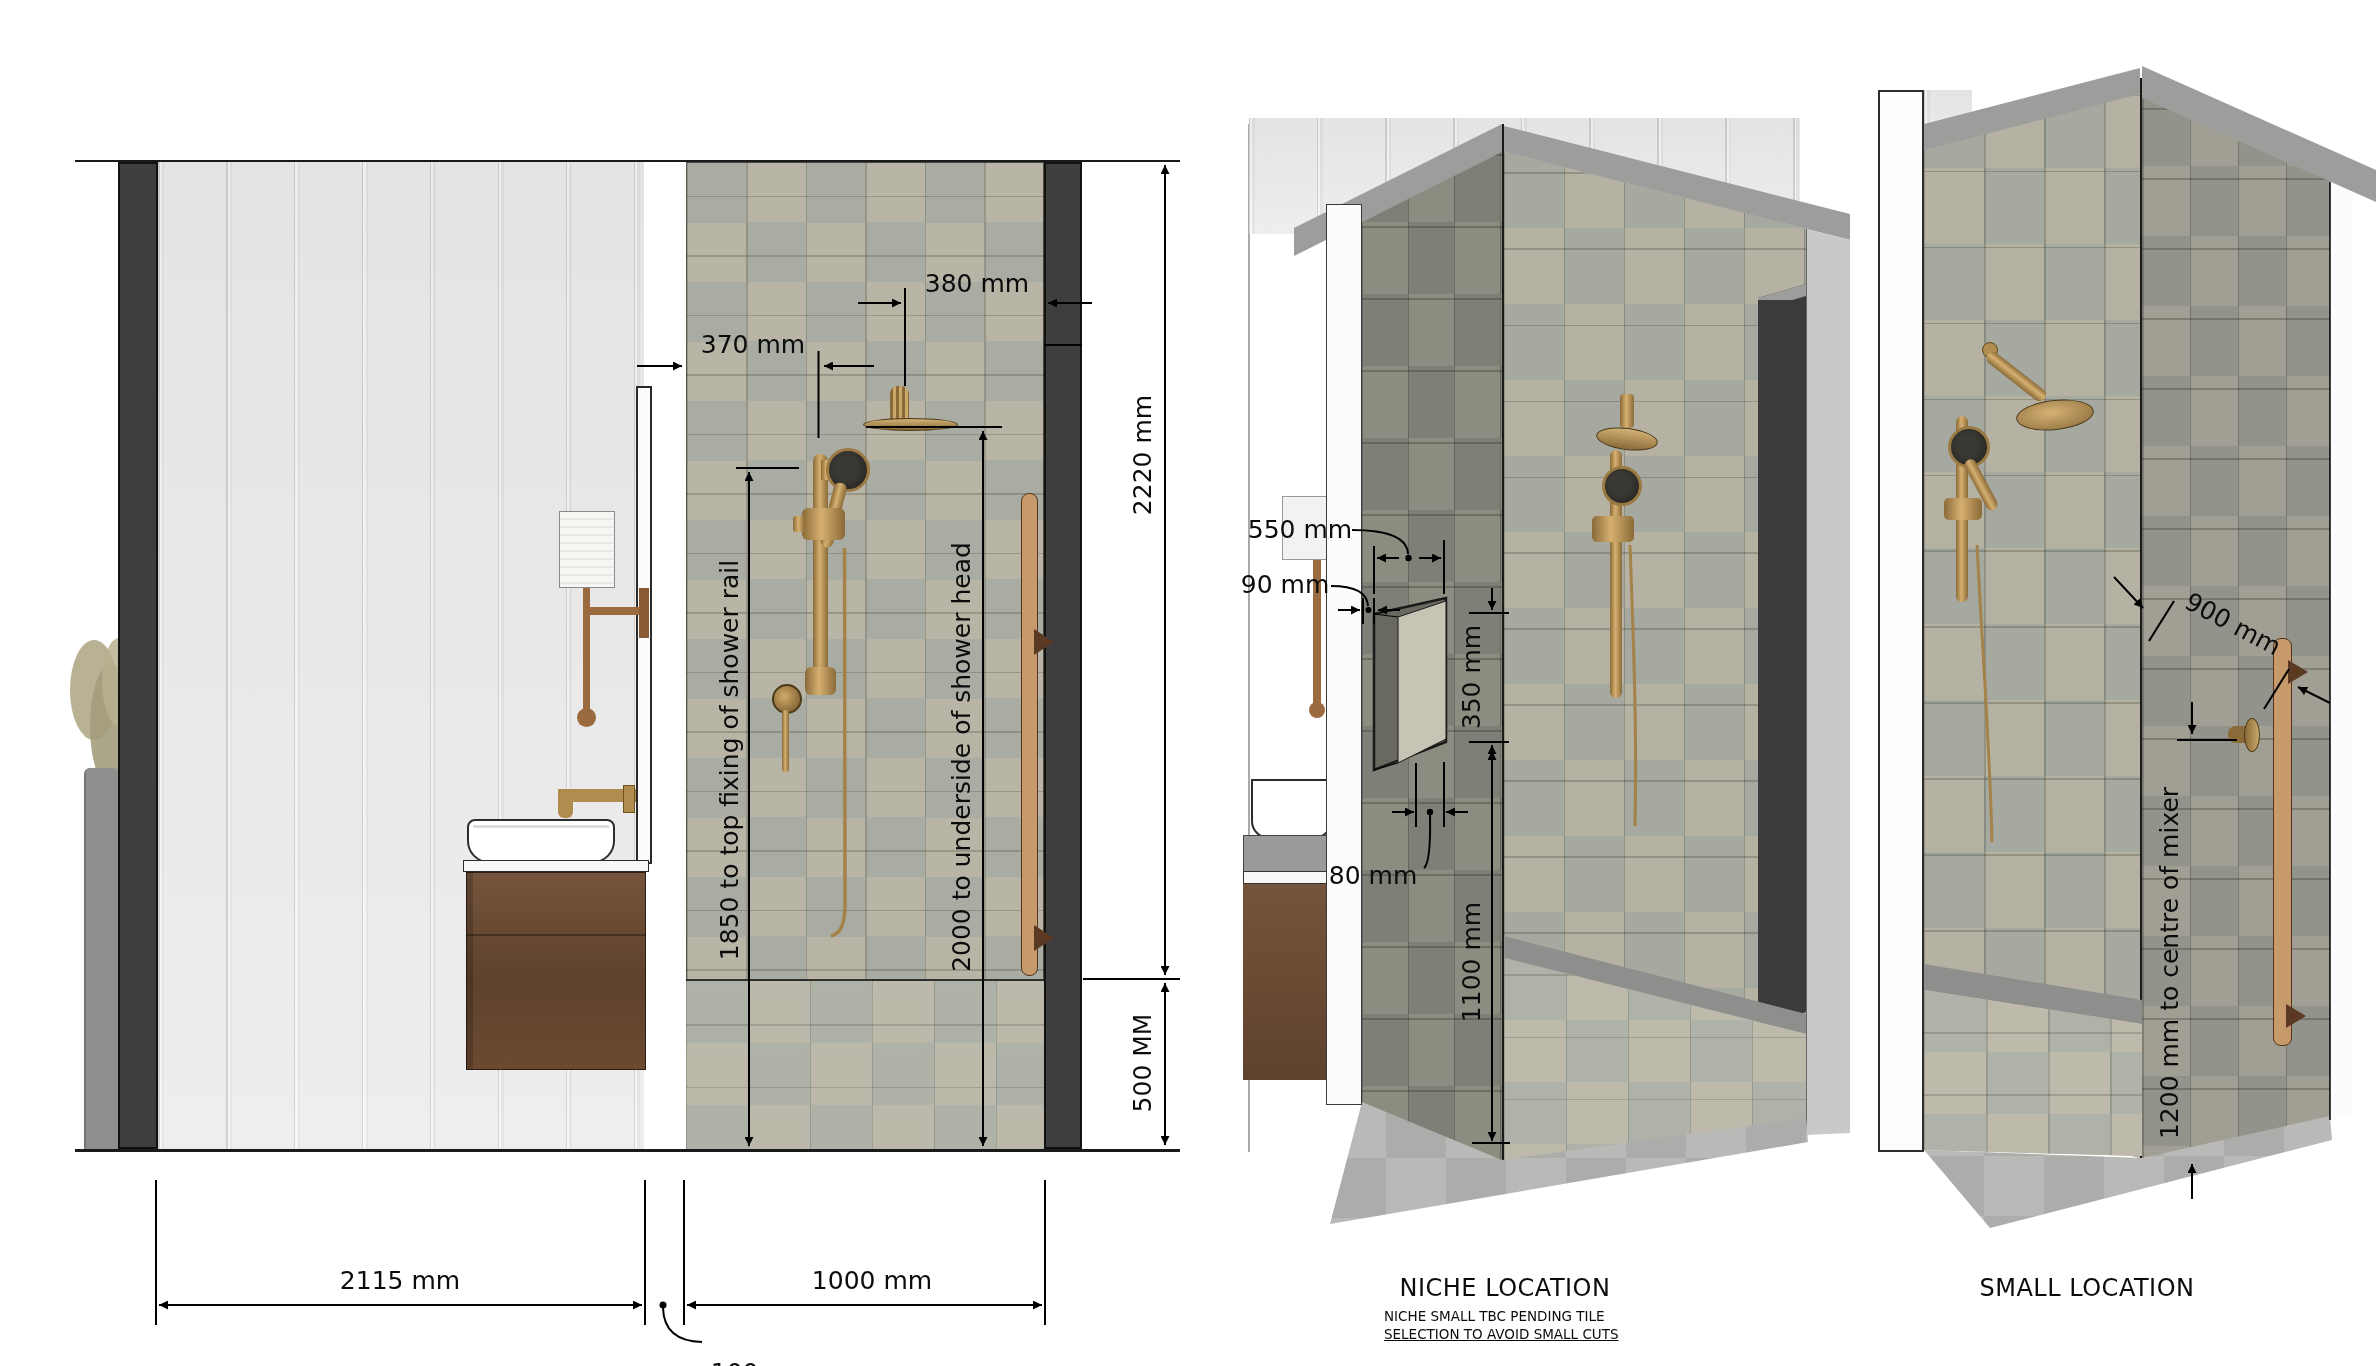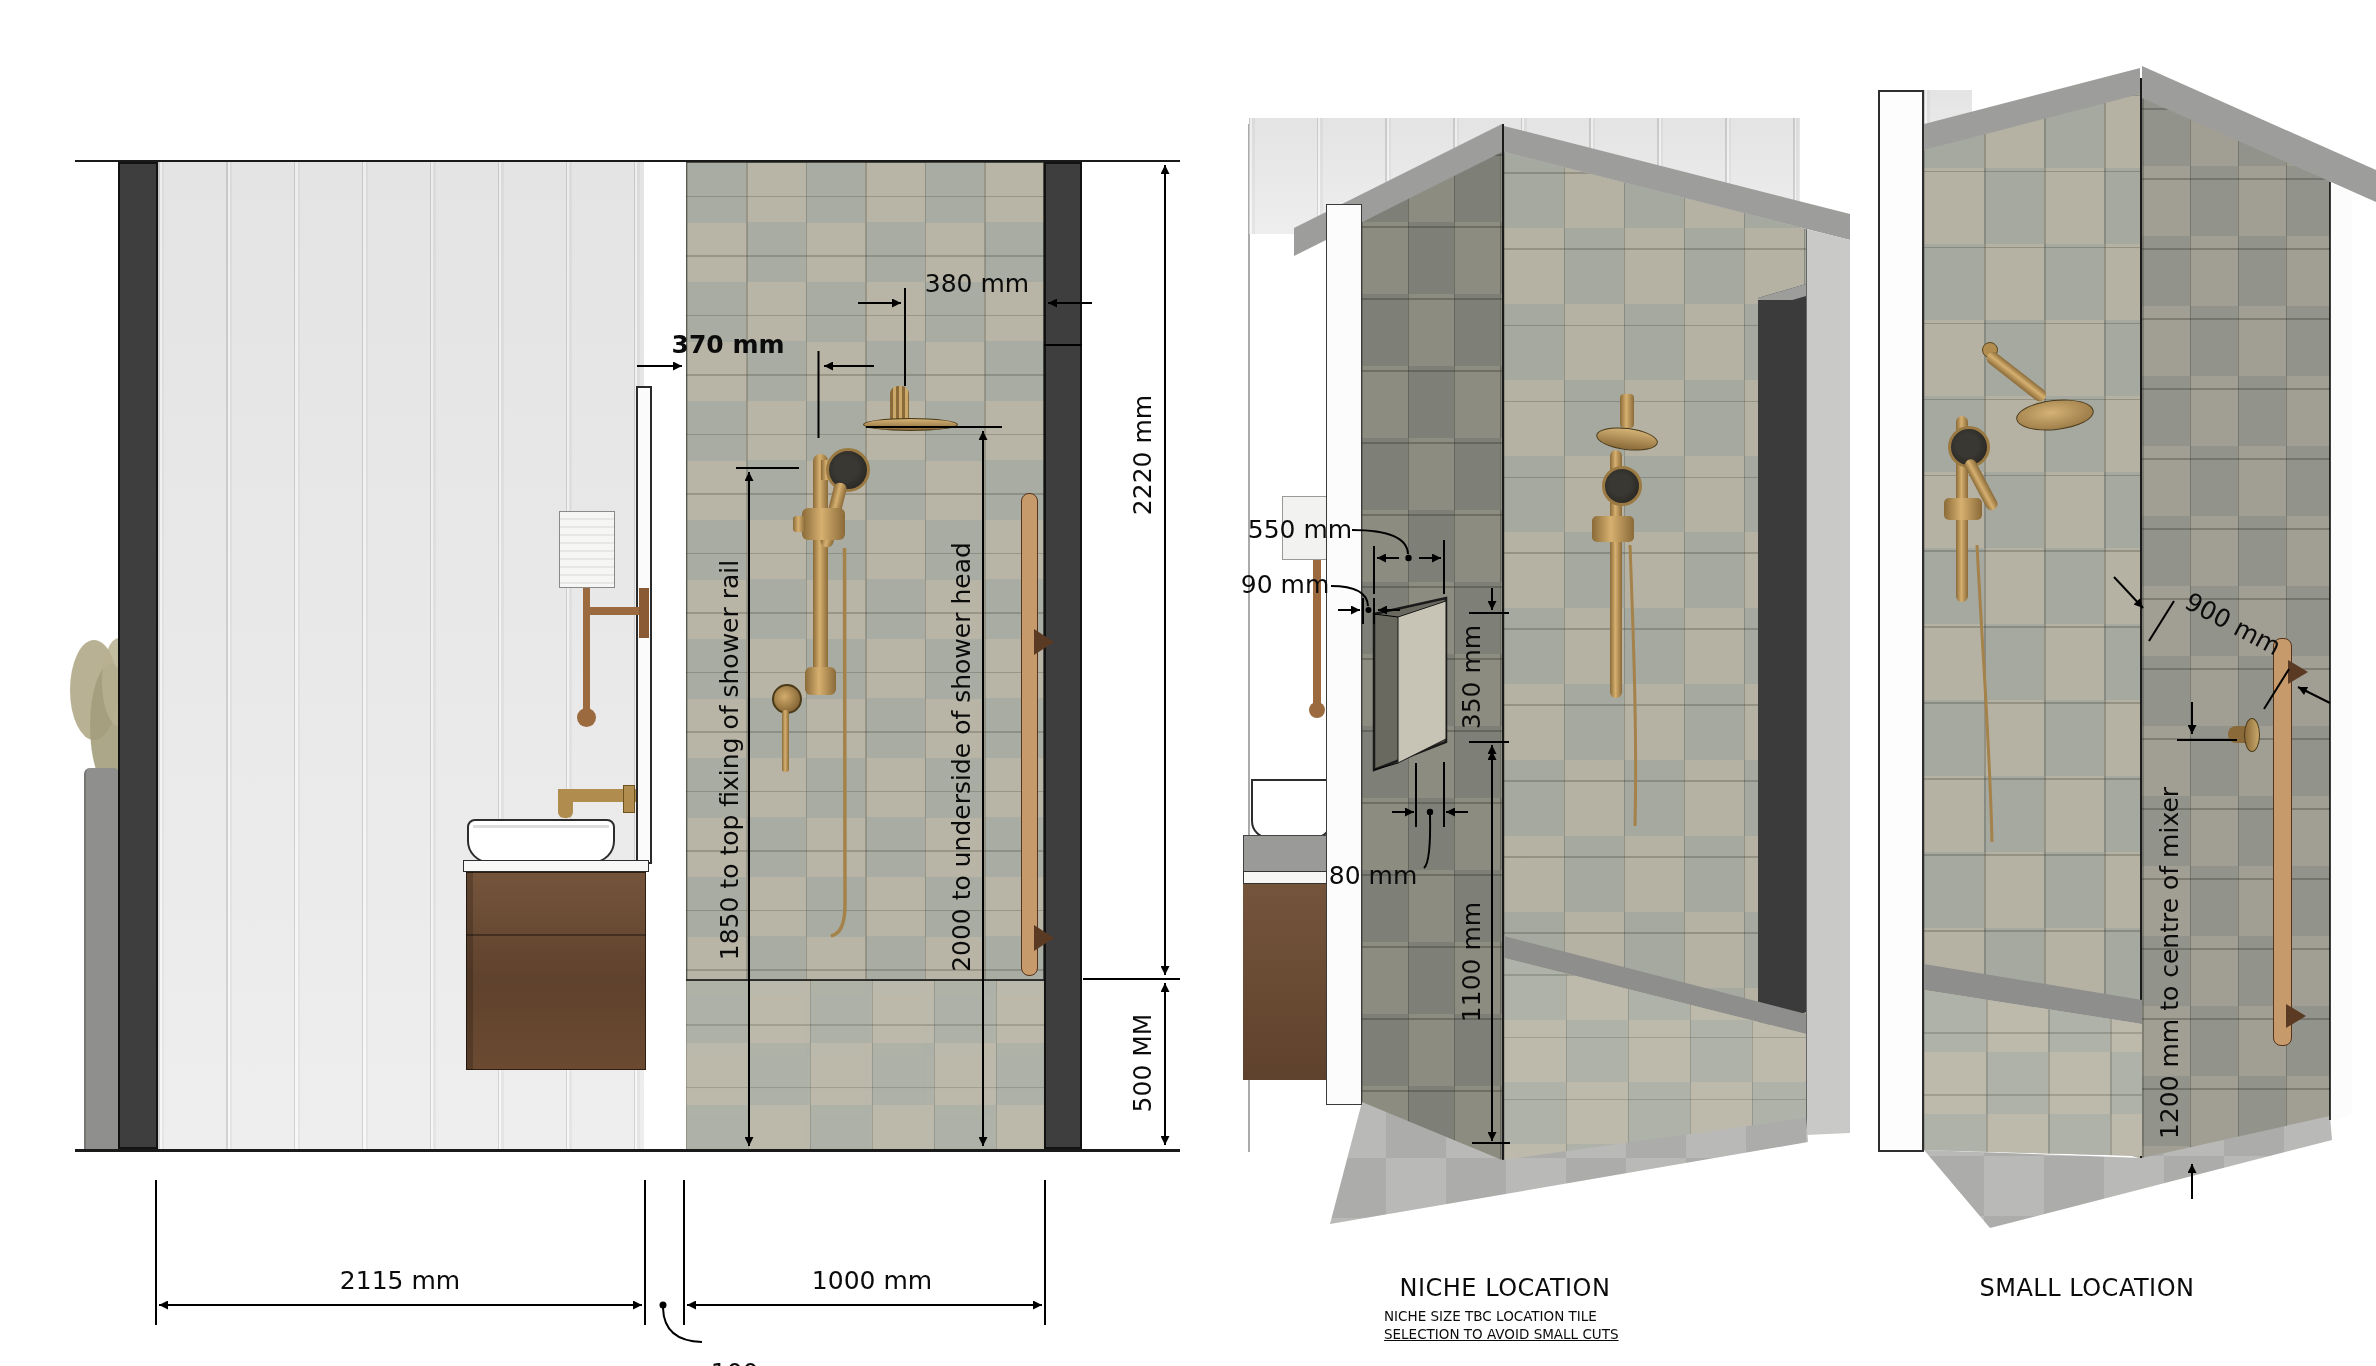--- a/index.html
+++ b/index.html
@@ -239,36 +239,36 @@
       <line x1="2330" y1="703" x2="2298" y2="687" marker-end="url(#ah)"></line>
 
       <line x1="2192" y1="702" x2="2192" y2="734" marker-end="url(#ah)"></line>
       <line x1="2177" y1="740" x2="2237" y2="740"></line>
       <line x1="2192" y1="1199" x2="2192" y2="1164" marker-end="url(#ah)"></line>
 
       <line x1="2330" y1="182" x2="2330" y2="1120" stroke-width="1.5"></line>
     </g>
   </svg>
 
-  <div class="dim ct" style="left:728px;top:344px;font-weight:bold;">370 mm</div>
+  <div class="dim ct" style="left:753px;top:344px;">370 mm</div>
   <div class="dim ct" style="left:977px;top:283px;">380 mm</div>
   <div class="dim rt" style="left:729px;top:760px;">1850 to top fixing of shower rail</div>
   <div class="dim rt" style="left:961px;top:757px;">2000 to underside of shower head</div>
   <div class="dim rt" style="left:1142px;top:455px;">2220 mm</div>
   <div class="dim rt" style="left:1142px;top:1063px;">500 MM</div>
   <div class="dim ct" style="left:400px;top:1280px;">2115 mm</div>
   <div class="dim ct" style="left:864px;top:1280px;margin-left:8px;">1000 mm</div>
   <div class="dim ct" style="left:763px;top:1372px;">100 mm</div>
 
   <div class="dim ct" style="left:1300px;top:529px;">550 mm</div>
   <div class="dim ct" style="left:1285px;top:584px;">90 mm</div>
   <div class="dim rt" style="left:1471px;top:677px;">350 mm</div>
   <div class="dim ct" style="left:1373px;top:875px;">80 mm</div>
   <div class="dim rt" style="left:1471px;top:962px;">1100 mm</div>
 
   <div class="dim r28" style="left:2233px;top:624px;">900 mm</div>
   <div class="dim rt" style="left:2169px;top:963px;">1200 mm to centre of mixer</div>
 
   <div class="title ct" style="left:1505px;top:1288px;transform:translate(-50%,-50%);">NICHE LOCATION</div>
-  <div class="note" style="left:1384px;top:1316px;transform:translateY(-50%);">NICHE SIZE TBC LOCATION TILE</div>
+  <div class="note" style="left:1384px;top:1316px;transform:translateY(-50%);">NICHE SMALL TBC PENDING TILE</div>
   <div class="note" style="left:1384px;top:1334px;transform:translateY(-50%);text-decoration:underline;">SELECTION TO AVOID SMALL CUTS</div>
   <div class="title ct" style="left:2087px;top:1288px;transform:translate(-50%,-50%);">SMALL LOCATION</div>
 </div>
 
 </body></html>

